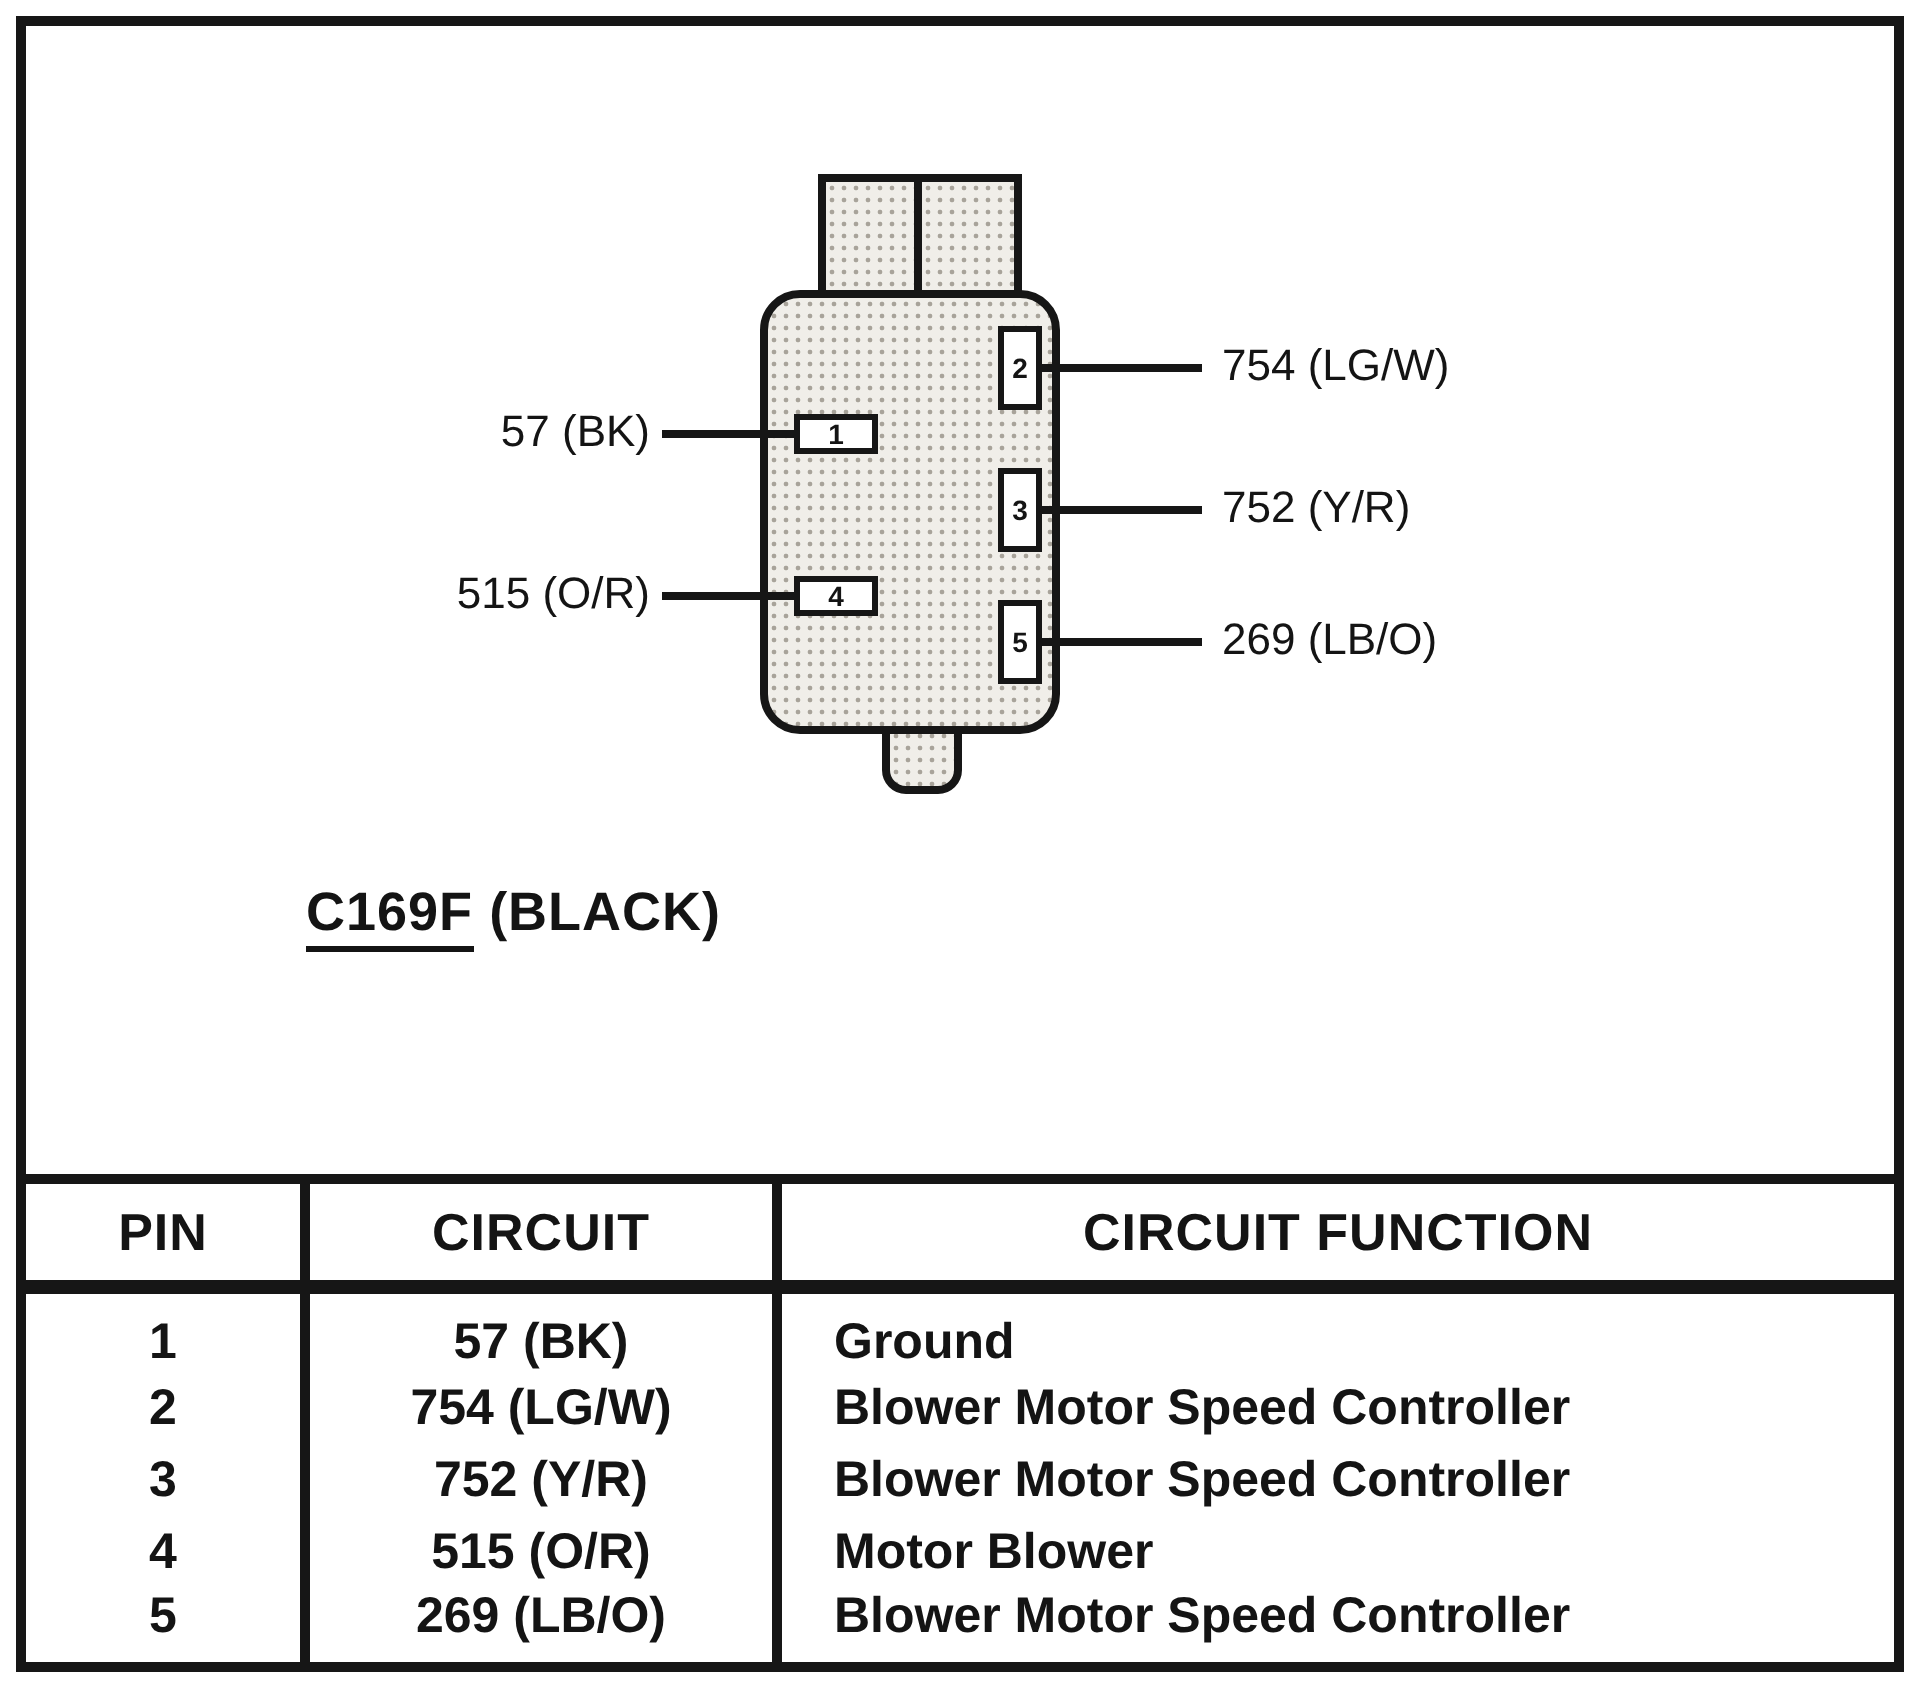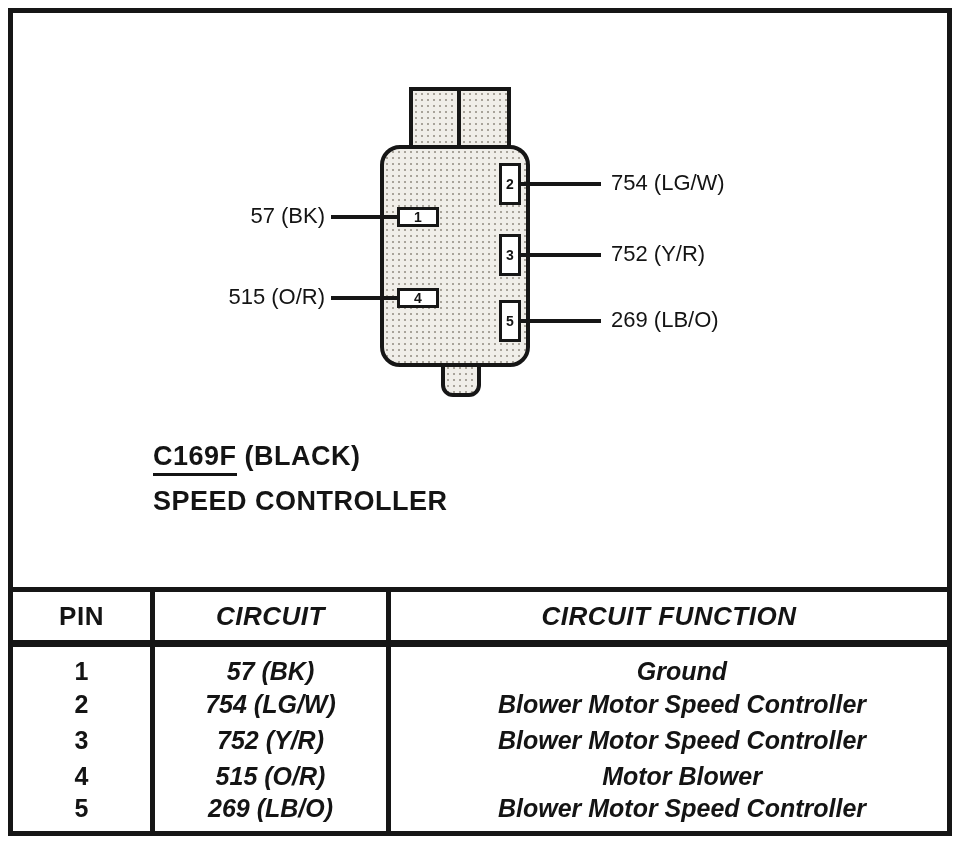--- a/index.html
+++ b/index.html
@@ -71,28 +71,28 @@
   .caption-l2, .caption-l3 { font-size:27px; line-height:34px; letter-spacing:0.5px; }
 
   
   .table-wrap { position:absolute; left:-5px; right:-5px; bottom:-5px; z-index:4; background:#737373; }
   table.pin-table { width:100%; border-collapse:collapse; border:5px solid #161616; background:#fff; }
   table.pin-table th {
     border-bottom:7px solid #161616;
     font-size:26px; font-weight:bold; height:54px; text-align:center;
     letter-spacing:0.5px;
   }
-  table.pin-table th + th, table.pin-table td + td { border-left:5px solid #161616;font-style:italic; }
+  table.pin-table th + th, table.pin-table td + td { border-left:5px solid #161616; }
   table.pin-table td {
     font-size:25px; font-weight:bold; height:36px; vertical-align:middle;
   }
   .col-pin     { width:142px; }
   .col-circuit { width:236px; }
   td.cell-pin, td.cell-circuit { text-align:center; }
-  td.cell-function { text-align:center; padding-left:26px; }
+  td.cell-function { text-align:left; padding-left:26px; }
   tbody tr:first-child td { padding-top:10px; }
   tbody tr:last-child td  { padding-bottom:8px; }
 </style>
 </head>
 <body>
 
 <div class="page">
   <div class="frame">
 
     <div class="diagram">
@@ -129,21 +129,20 @@
       <div class="wire-label wl-left wl-4">515 (O/R)</div>
       <div class="wire-label wl-right wl-2">754 (LG/W)</div>
       <div class="wire-label wl-right wl-3">752 (Y/R)</div>
       <div class="wire-label wl-right wl-5">269 (LB/O)</div>
 
       <div class="caption">
         <div class="caption-l1">
           <span class="underlined">C169F</span>
           <span>(BLACK)</span>
         </div>
-        <div class="caption-l3">SPEED CONTROLLER</div>
       </div>
     </div>
 
     <div class="table-wrap">
       <table class="pin-table">
         <colgroup>
           <col class="col-pin">
           <col class="col-circuit">
           <col>
         </colgroup>

